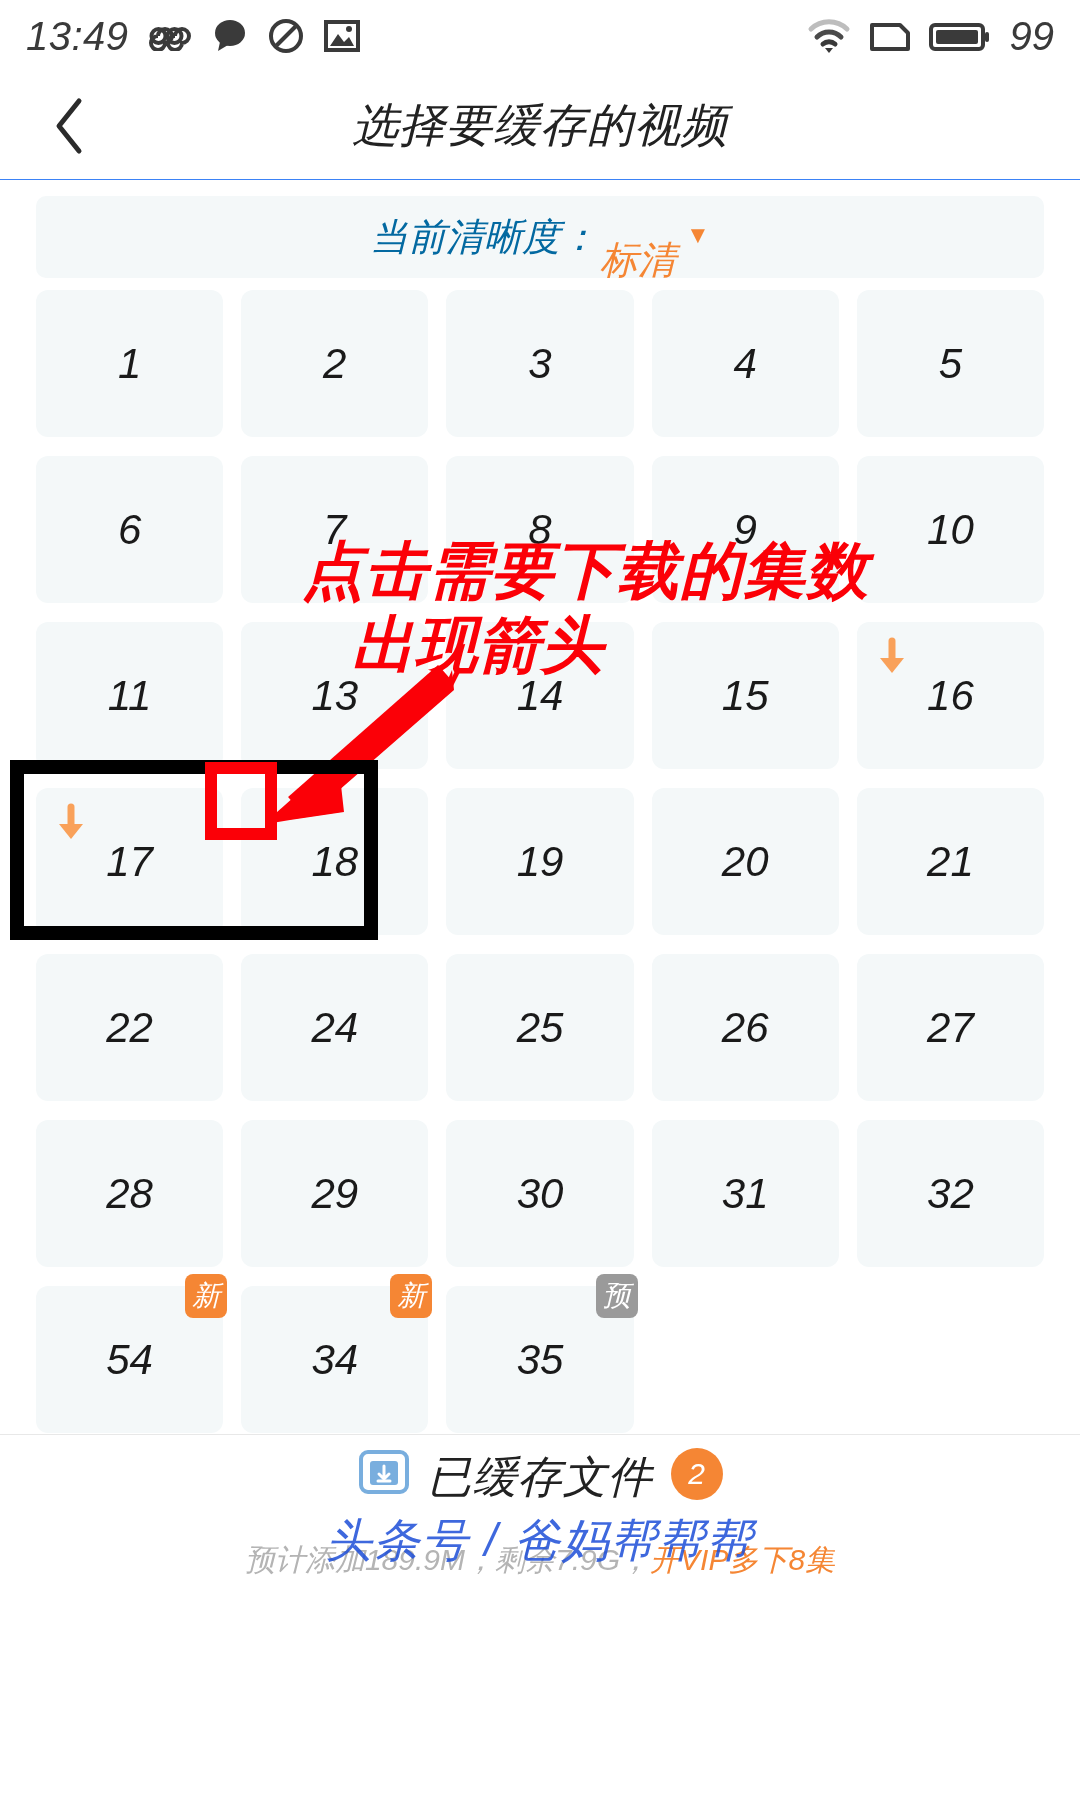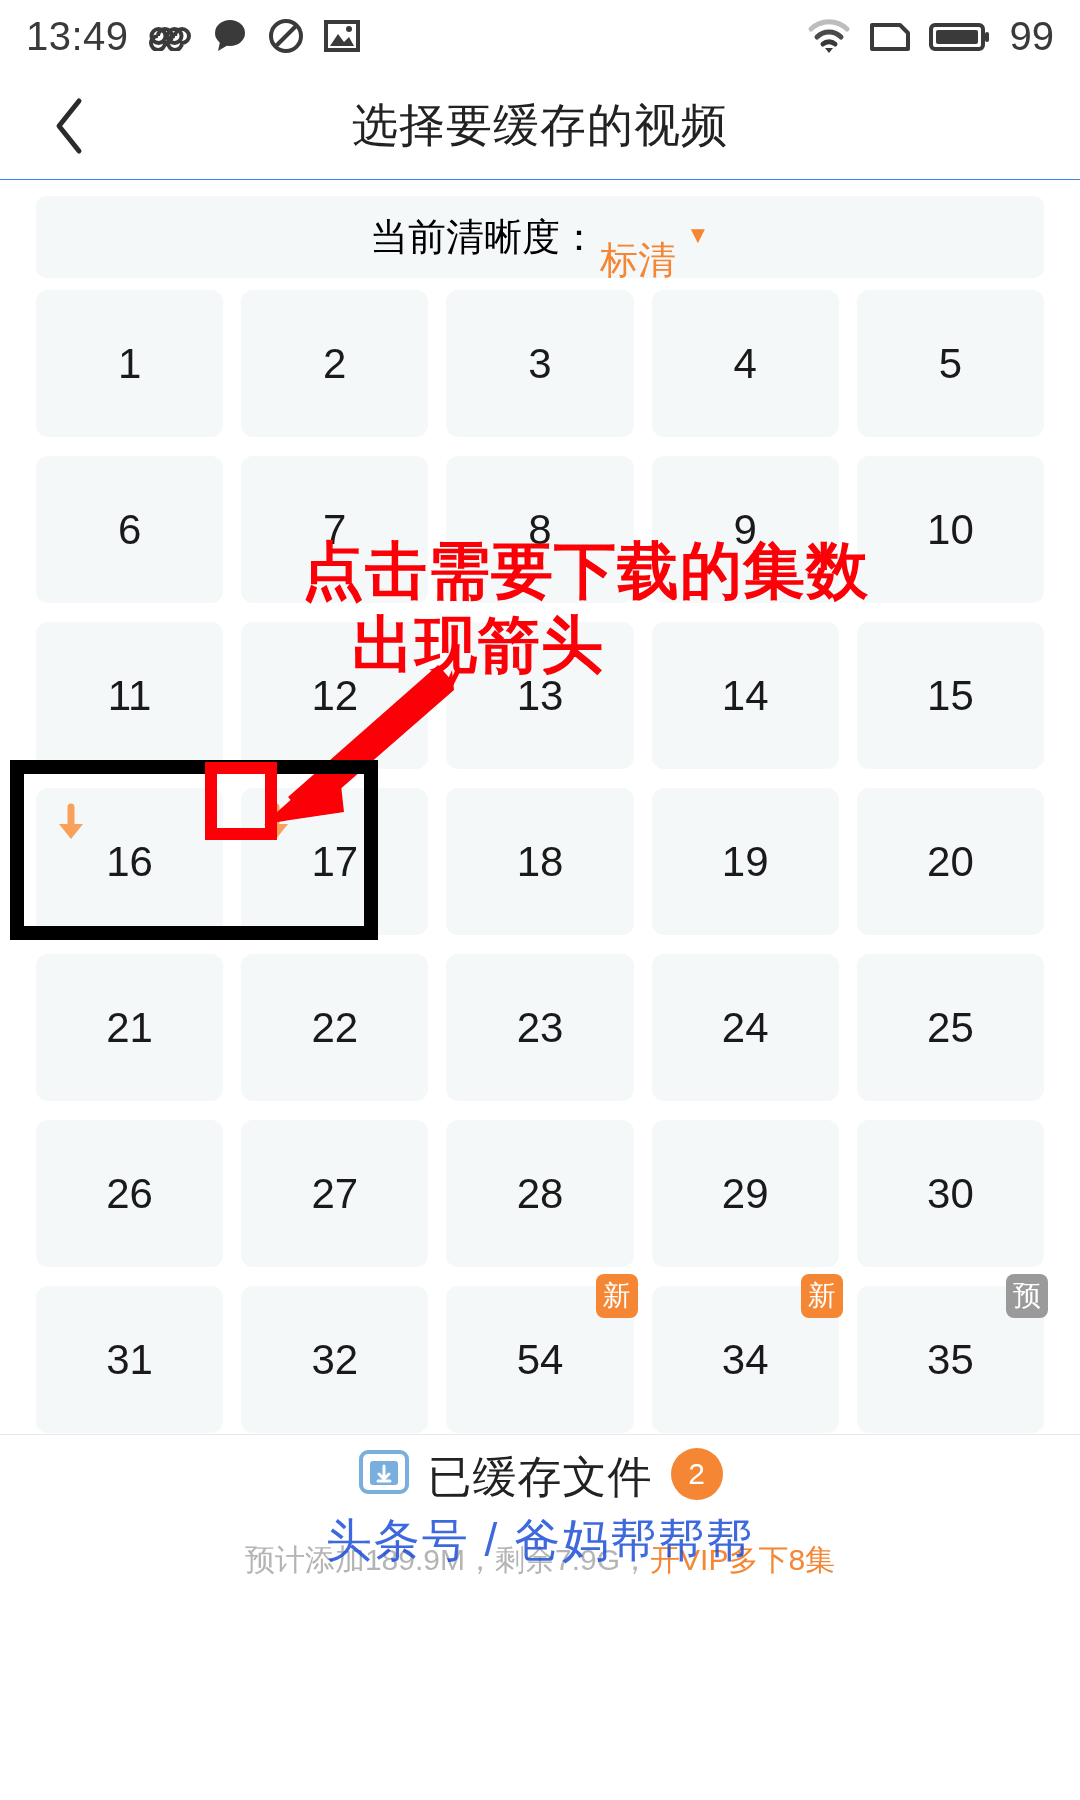--- a/index.html
+++ b/index.html
@@ -2,21 +2,21 @@
 <html><head>
 <meta charset="utf-8">
 <style>
   * { box-sizing: border-box; margin: 0; padding: 0; }
   html, body {
     width: 1080px; height: 1800px;
     background: #ffffff;
     font-family: "Liberation Sans", "DejaVu Sans", sans-serif;
     overflow: hidden;
   }
-  #screen { position: relative; width: 1080px; height: 1520px; background:#fff; }
+  #screen { position: relative; width: 1080px; height: 1520px; background:#fff;font-style:italic; }
 
   
   .statusbar {
     position:absolute; top:0; left:0; width:1080px; height:72px;
     display:flex; align-items:center; justify-content:space-between;
     padding:0 26px;
   }
   .sb-left { display:flex; align-items:center; gap:18px; }
   .sb-time { font-size:40px; color:#3a3a3a; letter-spacing:0.5px; font-family:"Liberation Sans", sans-serif; }
   .sb-right { display:flex; align-items:center; gap:16px; }
@@ -36,21 +36,21 @@
     position:absolute; left:0; right:0; top:50%; transform:translateY(-50%);
     text-align:center; font-size:46px; color:#222; letter-spacing:1px;
   }
 
   
   .quality-bar {
     position:absolute; top:196px; left:36px; width:1008px; height:82px;
     background:#f4f8f9; border-radius:10px;
     display:flex; align-items:center; justify-content:center;
   }
-  .q-label { font-size:38px; color:#000000; }
+  .q-label { font-size:38px; color:#0369a1; }
   .q-value { font-size:38px; color:#f58634; margin-left:2px;margin-top:47px; }
   .q-caret { font-size:24px; color:#f58634; margin-left:10px; position:relative; top:-2px; }
 
   
   .grid {
     position:absolute; top:290px; left:36px; width:1008px;
     display:grid; grid-template-columns:repeat(5, 1fr);
     column-gap:18px; row-gap:19px;
   }
   .cell {
@@ -228,23 +228,20 @@
       <div class="cell">
         <span class="cell-num">9</span>
       </div>
       <div class="cell">
         <span class="cell-num">10</span>
       </div>
       <div class="cell">
         <span class="cell-num">11</span>
       </div>
       <div class="cell">
-        <span class="cell-num">12</span>
-      </div>
-      <div class="cell">
         <span class="cell-num">13</span>
       </div>
       <div class="cell">
         <span class="cell-num">14</span>
       </div>
       <div class="cell">
         <span class="cell-num">15</span>
       </div>
       <div class="cell">
         <span class="dl-arrow"><svg width="34" height="40" viewBox="0 0 34 40">
@@ -267,23 +264,20 @@
         <span class="cell-num">19</span>
       </div>
       <div class="cell">
         <span class="cell-num">20</span>
       </div>
       <div class="cell">
         <span class="cell-num">21</span>
       </div>
       <div class="cell">
         <span class="cell-num">22</span>
-      </div>
-      <div class="cell">
-        <span class="cell-num">23</span>
       </div>
       <div class="cell">
         <span class="cell-num">24</span>
       </div>
       <div class="cell">
         <span class="cell-num">25</span>
       </div>
       <div class="cell">
         <span class="cell-num">26</span>
       </div>

